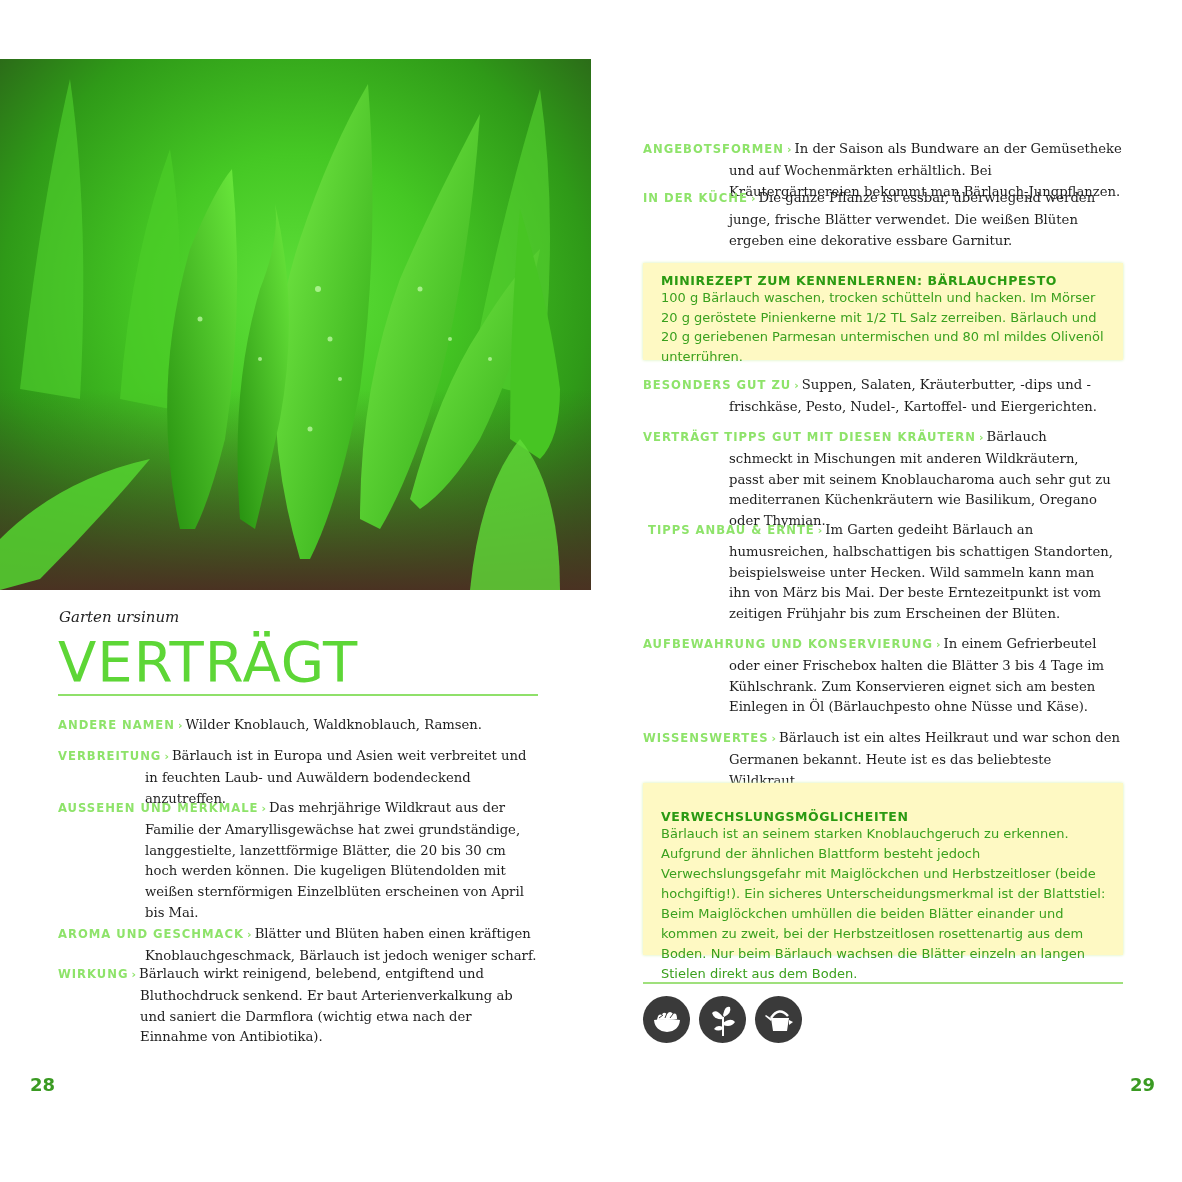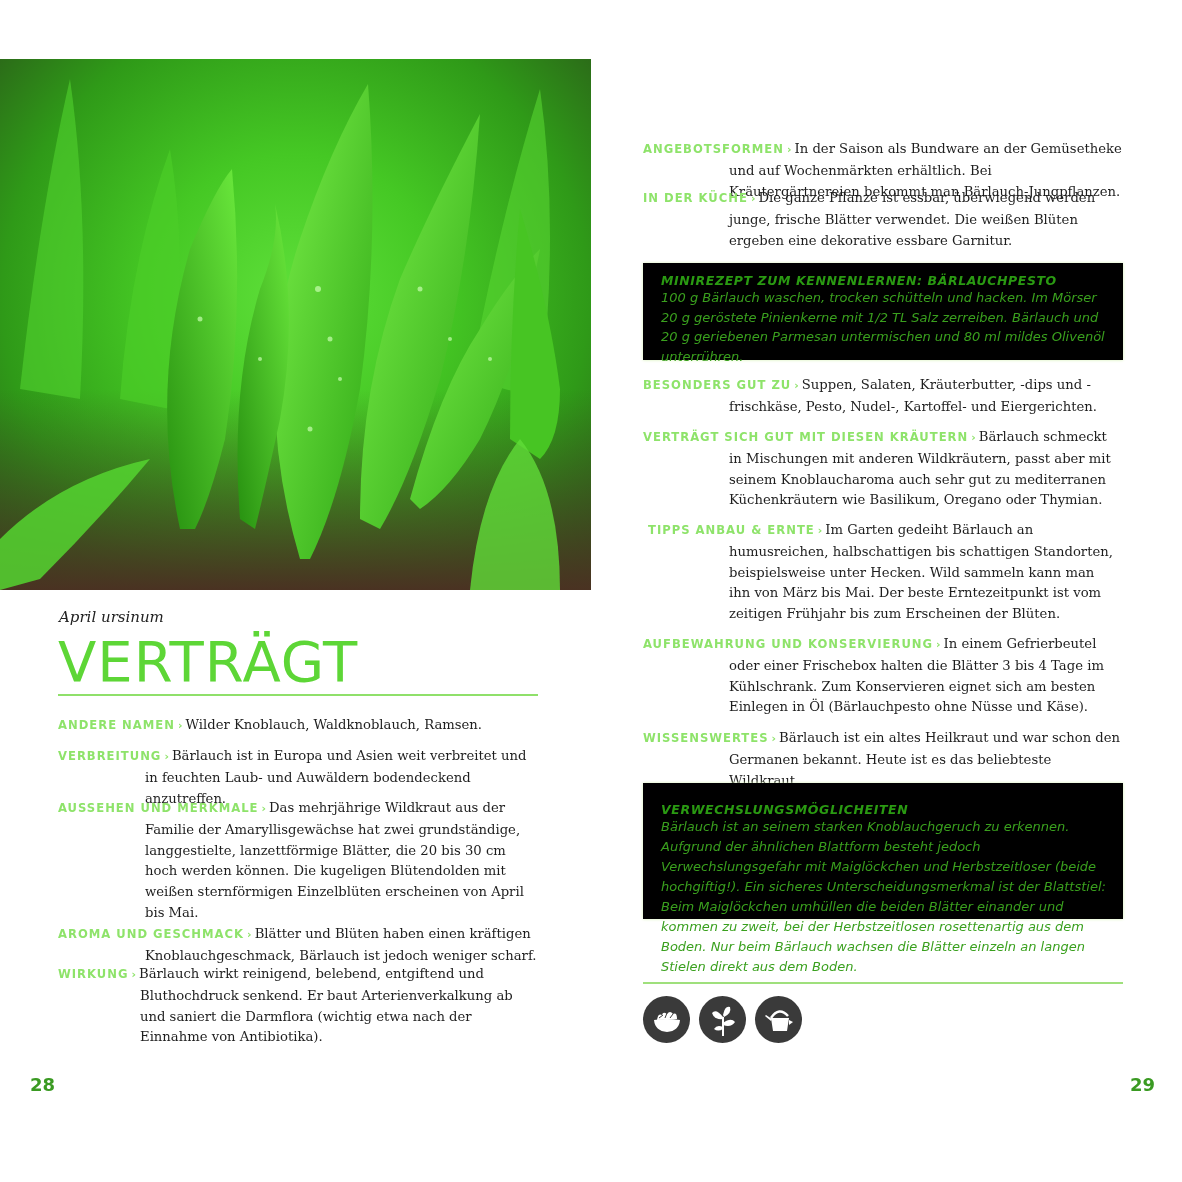--- a/index.html
+++ b/index.html
@@ -15,21 +15,21 @@
   .title { position:absolute; left:58px; top:626px; font-family:"DejaVu Sans", sans-serif;
            font-size:56px; font-weight:400; color:#5dd636; letter-spacing:1px; line-height:72px; }
   .title-rule { position:absolute; left:58px; top:694px; width:480px; height:2px; background:#8fe06a; }
 
   .entry { position:absolute; font-size:13.2px; line-height:20.8px; }
   .entry .lab { font-family:"DejaVu Sans", sans-serif; font-weight:bold; font-size:11.6px;
                 letter-spacing:1px; color:#8ee36a; }
   .entry .arrow { font-family:"DejaVu Sans", sans-serif; font-weight:bold; color:#8ee36a; font-size:11px; margin:0 3px; }
   .entry .txt { color:#1e1e1e; }
 
-  .box { position:absolute; background:#000000; box-shadow: 0 0 3px #d6f2b2; font-style: italic; }
+  .box { position:absolute; background:#fef9c3; box-shadow: 0 0 3px #d6f2b2; }
   .box .bt { font-family:"DejaVu Sans", sans-serif; font-weight:bold; font-size:12.5px;
              letter-spacing:0.6px; color:#2a9a12; }
   .box .bb { font-family:"DejaVu Sans", sans-serif; font-size:13px; line-height:20.8px; color:#3aa01e; }
 
   .right-rule { position:absolute; left:643px; top:982px; width:480px; height:2px; background:#9fe07c; }
   .icons { position:absolute; left:643px; top:996px; display:flex; gap:9px; }
   .icon { width:47px; height:47px; border-radius:50%; background:#3a3a3a; display:flex;
           align-items:center; justify-content:center; }
   .icon svg { width:34px; height:34px; }
 
@@ -77,21 +77,21 @@
       <circle cx="200" cy="260" r="2.5"></circle>
         <circle cx="420" cy="230" r="2.5"></circle>
         <circle cx="450" cy="280" r="2"></circle>
       <circle cx="260" cy="300" r="2"></circle>
         <circle cx="310" cy="370" r="2.5"></circle>
         <circle cx="490" cy="300" r="2"></circle>
     </g>
   </svg>
 </div>
 
-<div class="species">April ursinum</div>
+<div class="species">Garten ursinum</div>
 <div class="title">VERTRÄGT</div>
 <div class="title-rule"></div>
 
 <div class="entry" style="left:58px; top:715px; width:480px;">
   <span class="lab">ANDERE NAMEN</span><span class="arrow">›</span><span class="txt">Wilder Knoblauch, Waldknoblauch, Ramsen.</span>
 </div>
 
 <div class="entry" style="left:58px; top:746px; width:480px;">
   <div style="padding-left:87px; text-indent:-87px;">
     <span class="lab">VERBREITUNG</span><span class="arrow">›</span><span class="txt">Bärlauch ist in Europa und Asien weit verbreitet und in feuchten Laub- und Auwäldern bodendeckend anzutreffen.</span>
@@ -136,21 +136,21 @@
 </div>
 
 <div class="entry" style="left:643px; top:375px; width:470px;">
   <div style="padding-left:86px; text-indent:-86px;">
     <span class="lab">BESONDERS GUT ZU</span><span class="arrow">›</span><span class="txt">Suppen, Salaten, Kräuterbutter, -dips und -frischkäse, Pesto, Nudel-, Kartoffel- und Eiergerichten.</span>
   </div>
 </div>
 
 <div class="entry" style="left:643px; top:427px; width:470px;">
   <div style="padding-left:86px; text-indent:-86px;">
-    <span class="lab">VERTRÄGT SICH GUT MIT DIESEN KRÄUTERN</span><span class="arrow">›</span><span class="txt">Bärlauch schmeckt in Mischungen mit anderen Wildkräutern, passt aber mit seinem Knoblaucharoma auch sehr gut zu mediterranen Küchenkräutern wie Basilikum, Oregano oder Thymian.</span>
+    <span class="lab">VERTRÄGT TIPPS GUT MIT DIESEN KRÄUTERN</span><span class="arrow">›</span><span class="txt">Bärlauch schmeckt in Mischungen mit anderen Wildkräutern, passt aber mit seinem Knoblaucharoma auch sehr gut zu mediterranen Küchenkräutern wie Basilikum, Oregano oder Thymian.</span>
   </div>
 </div>
 
 <div class="entry" style="left:648px; top:520px; width:465px;">
   <div style="padding-left:81px; text-indent:-81px;">
     <span class="lab">TIPPS ANBAU &amp; ERNTE</span><span class="arrow">›</span><span class="txt">Im Garten gedeiht Bärlauch an humusreichen, halbschattigen bis schattigen Standorten, beispielsweise unter Hecken. Wild sammeln kann man ihn von März bis Mai. Der beste Erntezeitpunkt ist vom zeitigen Frühjahr bis zum Erscheinen der Blüten.</span>
   </div>
 </div>
 
 <div class="entry" style="left:643px; top:634px; width:482px;">
@@ -158,21 +158,21 @@
     <span class="lab">AUFBEWAHRUNG UND KONSERVIERUNG</span><span class="arrow">›</span><span class="txt">In einem Gefrierbeutel oder einer Frischebox halten die Blätter 3 bis 4 Tage im Kühlschrank. Zum Konservieren eignet sich am besten Einlegen in Öl (Bärlauchpesto ohne Nüsse und Käse).</span>
   </div>
 </div>
 
 <div class="entry" style="left:643px; top:728px; width:482px;">
   <div style="padding-left:86px; text-indent:-86px;">
     <span class="lab">WISSENSWERTES</span><span class="arrow">›</span><span class="txt">Bärlauch ist ein altes Heilkraut und war schon den Germanen bekannt. Heute ist es das beliebteste Wildkraut.</span>
   </div>
 </div>
 
-<div class="box" style="left:643px; top:783px; width:480px; height:136px; padding:19px 0 0 18px; box-sizing:border-box;">
+<div class="box" style="left:643px; top:783px; width:480px; height:172px; padding:26px 0 0 18px; box-sizing:border-box;">
   <div class="bt">VERWECHSLUNGSMÖGLICHEITEN</div>
   <div class="bb" style="width:452px; line-height:20px;">Bärlauch ist an seinem starken Knoblauchgeruch zu erkennen. Aufgrund der ähnlichen Blattform besteht jedoch Verwechslungsgefahr mit Maiglöckchen und Herbstzeitloser (beide hochgiftig!). Ein sicheres Unterscheidungsmerkmal ist der Blattstiel: Beim Maiglöckchen umhüllen die beiden Blätter einander und kommen zu zweit, bei der Herbstzeitlosen rosettenartig aus dem Boden. Nur beim Bärlauch wachsen die Blätter einzeln an langen Stielen direkt aus dem Boden.</div>
 </div>
 
 <div class="right-rule"></div>
 
 <div class="icons">
   <div class="icon">
     <svg viewBox="0 0 34 34">
       <path d="M4 17 Q17 15 30 17 Q29 28 17 29 Q5 28 4 17 Z" fill="#ffffff"></path>

